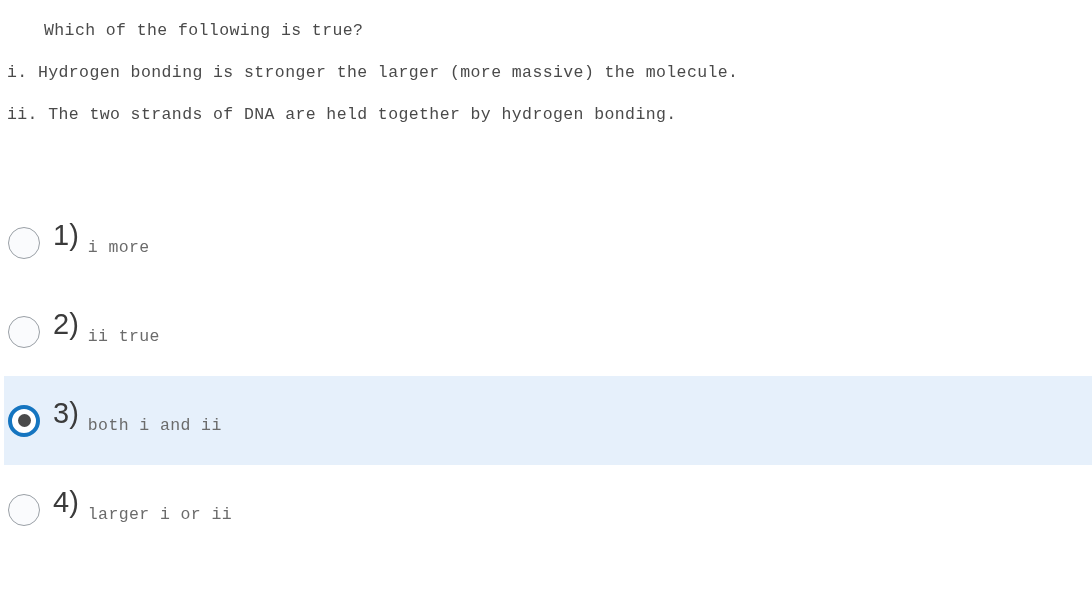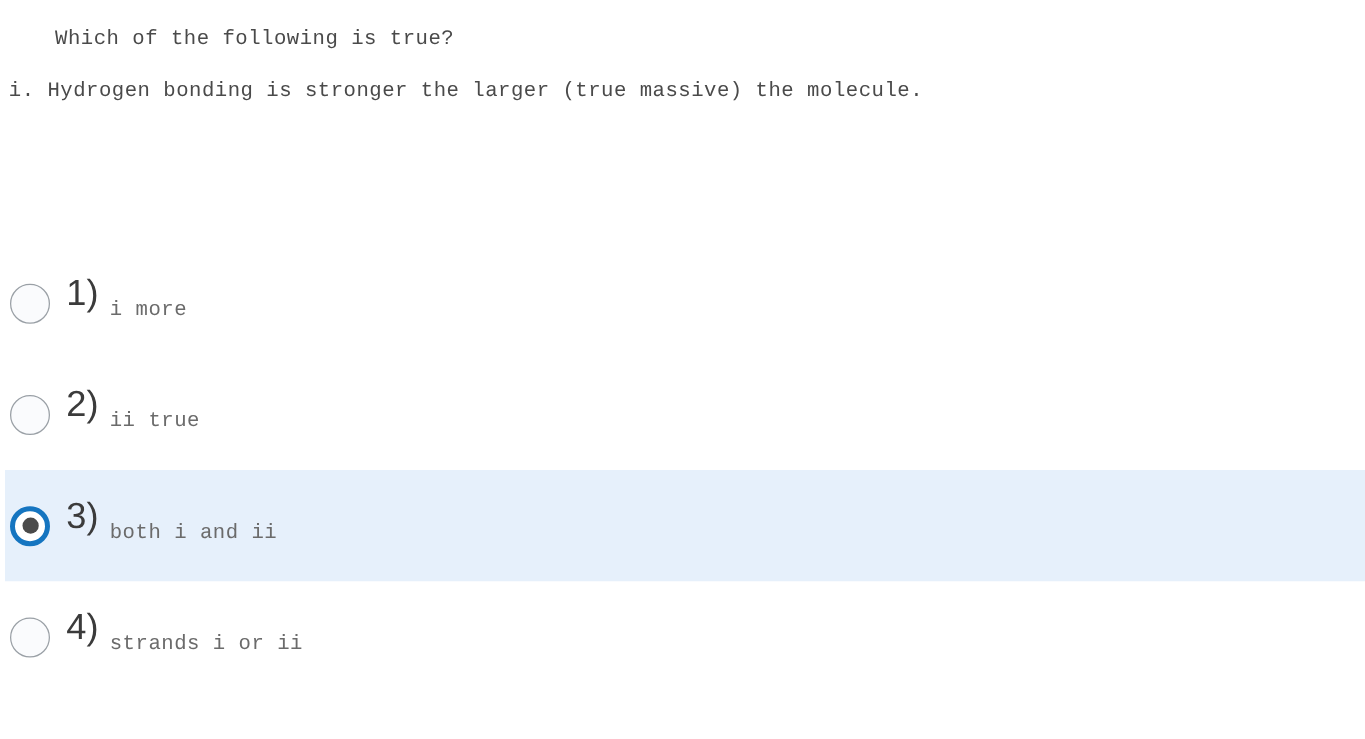--- a/index.html
+++ b/index.html
@@ -124,21 +124,22 @@
     white-space: pre;
   }
 </style>
 </head>
 <body>
 
 <div class="quiz-root">
 
   <div class="question-stem">
     <div class="stem-line">Which of the following is true?</div>
-    <div class="stem-line">i. Hydrogen bonding is stronger the larger (true massive) the molecule.</div>
+    <div class="stem-line">i. Hydrogen bonding is stronger the larger (more massive) the molecule.</div>
+    <div class="stem-line">ii. The two strands of DNA are held together by hydrogen bonding.</div>
   </div>
 
   <div class="options">
 
     <div class="option-row">
       <span class="radio">
         
       </span>
       <span class="option-number">1)</span>
       <span class="option-label">i more</span>
@@ -158,17 +159,17 @@
       </span>
       <span class="option-number">3)</span>
       <span class="option-label">both i and ii</span>
     </div>
 
     <div class="option-row">
       <span class="radio">
         
       </span>
       <span class="option-number">4)</span>
-      <span class="option-label">strands i or ii</span>
+      <span class="option-label">larger i or ii</span>
     </div>
 
   </div>
 </div>
 
 </body></html>

